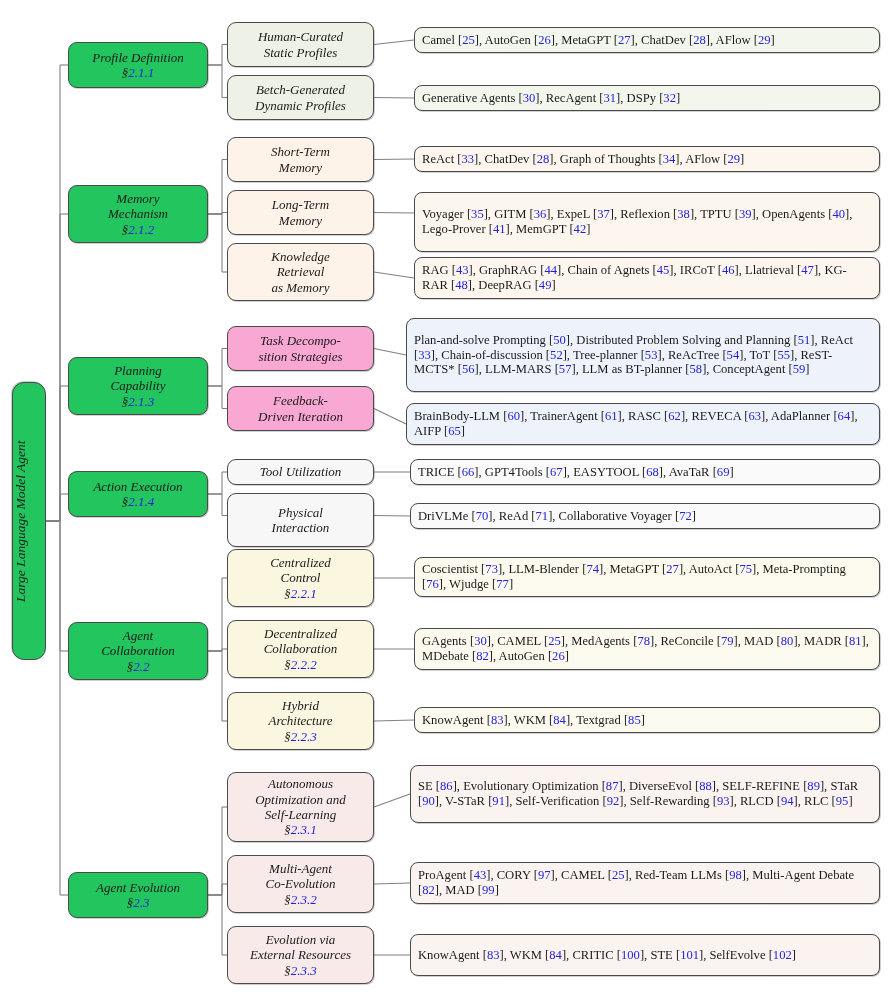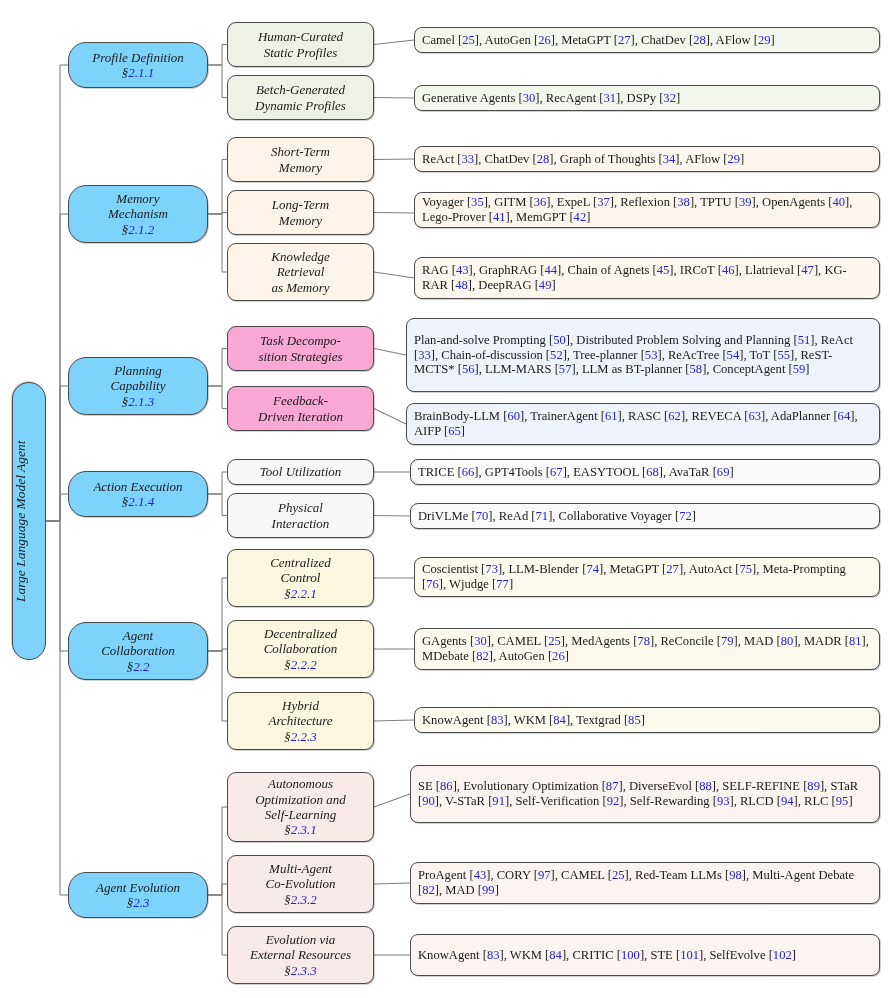--- a/index.html
+++ b/index.html
@@ -54,21 +54,21 @@
     white-space: nowrap;
   }
   .n-l2 { font-size: 13px; padding: 3px 5px; }
   .n-l3 { font-size: 13px; padding: 3px 5px; }
   .n-leaf { font-size: 12.6px; padding: 4px 7px; border-radius: 8px; }
 
   .sec { color: #2222dd; }
   .ref { color: #2222dd; }
 
   
-  .c-white   { background: #7dd3fc; border-radius: 18px; }
+  .c-white   { background: #22c55e; }
   .c-green   { background: #eef2e6; }
   .c-greenlt { background: #f3f6ed; }
   .c-cream   { background: #fdf3e8; }
   .c-creamlt { background: #fdf6ee; }
   .c-blue    { background: #f9a8d4; }
   .c-bluelt  { background: #eef2fa; }
   .c-gray    { background: #f7f7f7; }
   .c-graylt  { background: #fafafa; }
   .c-yellow  { background: #fbf6e0; }
   .c-yellowlt{ background: #fcfaef; }
@@ -186,21 +186,21 @@
       </div>
       <div class="node n-l3 center c-cream" style="left: 227px; top: 137px; width: 147px; height: 45px;">
         <span class="txt"><span class="ln">Short-Term</span><br><span class="ln">Memory</span></span>
       </div>
       <div class="node n-leaf left c-creamlt" style="left: 414px; top: 146px; width: 466px; height: 26px;">
         <span class="txt">ReAct [<span class="ref">33</span>], ChatDev [<span class="ref">28</span>], Graph of Thoughts [<span class="ref">34</span>], AFlow [<span class="ref">29</span>]</span>
       </div>
       <div class="node n-l3 center c-cream" style="left: 227px; top: 190px; width: 147px; height: 45px;">
         <span class="txt"><span class="ln">Long-Term</span><br><span class="ln">Memory</span></span>
       </div>
-      <div class="node n-leaf left c-creamlt" style="left: 414px; top: 192px; width: 466px; height: 36px;">
+      <div class="node n-leaf left c-creamlt" style="left: 414px; top: 192px; width: 466px; height: 60px;">
         <span class="txt">Voyager [<span class="ref">35</span>], GITM [<span class="ref">36</span>], ExpeL [<span class="ref">37</span>], Reflexion [<span class="ref">38</span>], TPTU [<span class="ref">39</span>], OpenAgents [<span class="ref">40</span>], Lego-Prover [<span class="ref">41</span>], MemGPT [<span class="ref">42</span>]</span>
       </div>
       <div class="node n-l3 center c-cream" style="left: 227px; top: 243px; width: 147px; height: 58px;">
         <span class="txt"><span class="ln">Knowledge</span><br><span class="ln">Retrieval</span><br><span class="ln">as Memory</span></span>
       </div>
       <div class="node n-leaf left c-creamlt" style="left: 414px; top: 257px; width: 466px; height: 42px;">
         <span class="txt">RAG [<span class="ref">43</span>], GraphRAG [<span class="ref">44</span>], Chain of Agnets [<span class="ref">45</span>], IRCoT [<span class="ref">46</span>], Llatrieval [<span class="ref">47</span>], KG-RAR [<span class="ref">48</span>], DeepRAG [<span class="ref">49</span>]</span>
       </div>
       <div class="node n-l2 center c-white" style="left: 68px; top: 357px; width: 140px; height: 58px;">
         <span class="txt"><span class="ln">Planning</span><br><span class="ln">Capability</span><br><span class="ln">§<span class="sec">2.1.3</span></span></span>
@@ -219,21 +219,21 @@
       </div>
       <div class="node n-l2 center c-white" style="left: 68px; top: 471px; width: 140px; height: 46px;">
         <span class="txt"><span class="ln">Action Execution</span><br><span class="ln">§<span class="sec">2.1.4</span></span></span>
       </div>
       <div class="node n-l3 center c-gray" style="left: 227px; top: 459px; width: 147px; height: 26px;">
         <span class="txt"><span class="ln">Tool Utilization</span></span>
       </div>
       <div class="node n-leaf left c-graylt" style="left: 410px; top: 459px; width: 470px; height: 26px;">
         <span class="txt">TRICE [<span class="ref">66</span>], GPT4Tools [<span class="ref">67</span>], EASYTOOL [<span class="ref">68</span>], AvaTaR [<span class="ref">69</span>]</span>
       </div>
-      <div class="node n-l3 center c-gray" style="left: 227px; top: 493px; width: 147px; height: 45px;">
+      <div class="node n-l3 center c-gray" style="left: 227px; top: 493px; width: 147px; height: 54px;">
         <span class="txt"><span class="ln">Physical</span><br><span class="ln">Interaction</span></span>
       </div>
       <div class="node n-leaf left c-graylt" style="left: 410px; top: 503px; width: 470px; height: 26px;">
         <span class="txt">DriVLMe [<span class="ref">70</span>], ReAd [<span class="ref">71</span>], Collaborative Voyager [<span class="ref">72</span>]</span>
       </div>
       <div class="node n-l2 center c-white" style="left: 68px; top: 622px; width: 140px; height: 58px;">
         <span class="txt"><span class="ln">Agent</span><br><span class="ln">Collaboration</span><br><span class="ln">§<span class="sec">2.2</span></span></span>
       </div>
       <div class="node n-l3 center c-yellow" style="left: 227px; top: 549px; width: 147px; height: 58px;">
         <span class="txt"><span class="ln">Centralized</span><br><span class="ln">Control</span><br><span class="ln">§<span class="sec">2.2.1</span></span></span>

